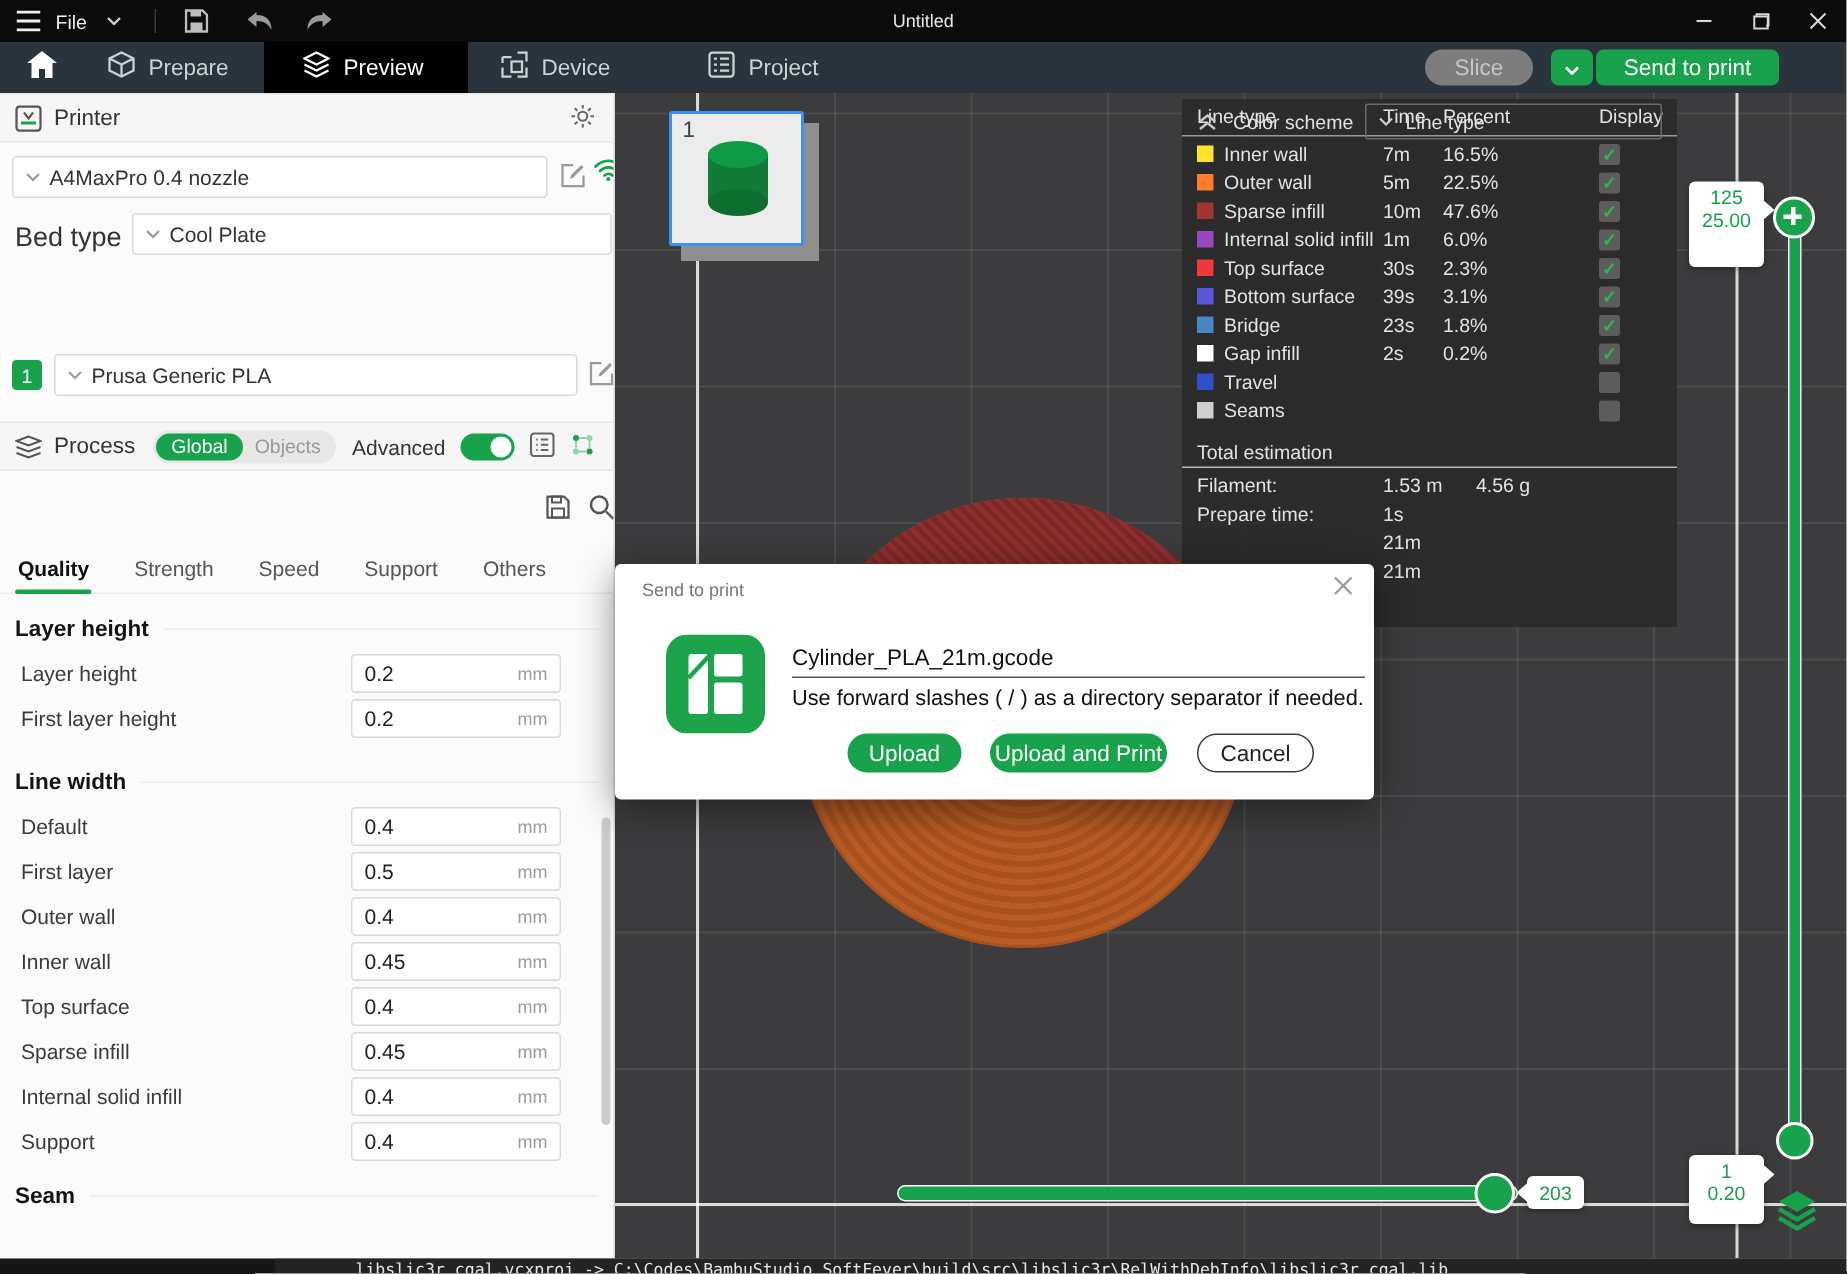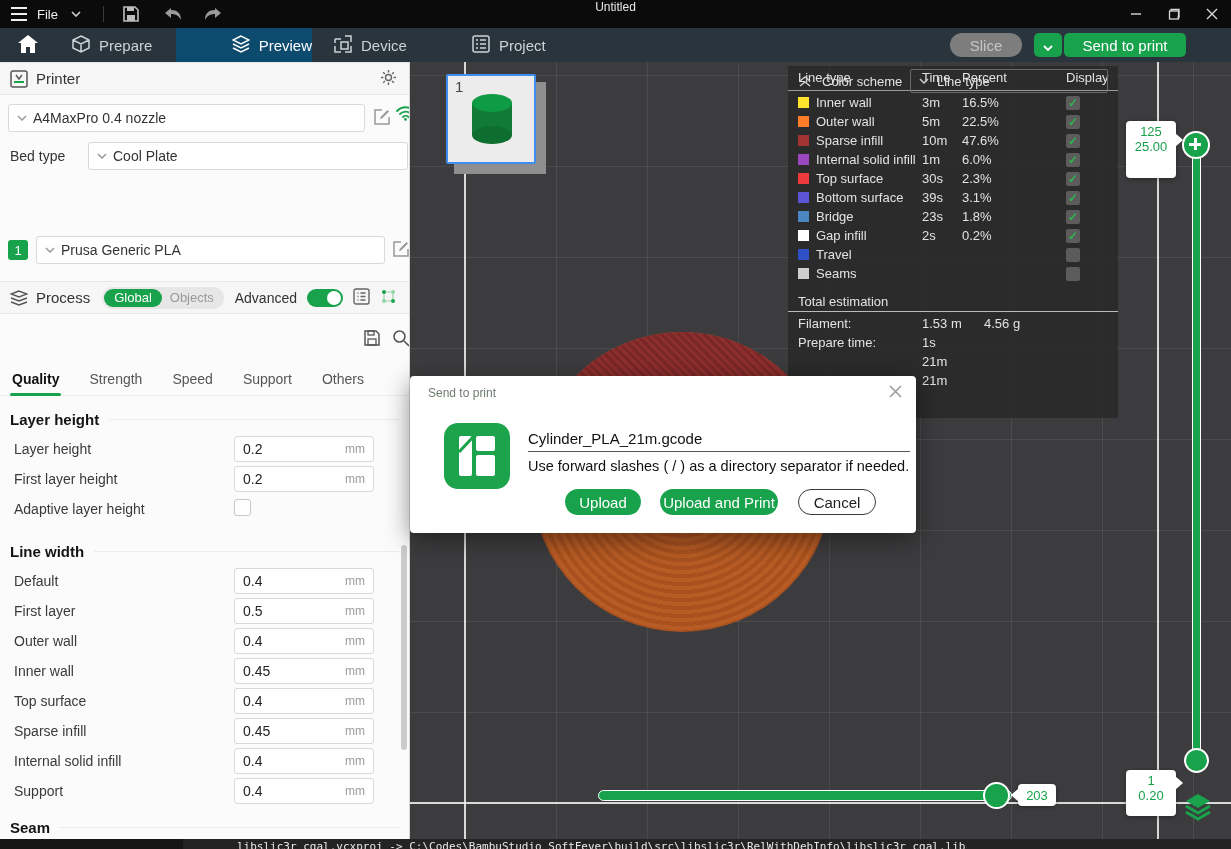--- a/index.html
+++ b/index.html
@@ -2,45 +2,45 @@
 <html><head>
 <meta charset="utf-8">
 <style>
   * { box-sizing: border-box; margin: 0; padding: 0; }
   html,body { width:1231px; height:849px; overflow:hidden; }
   body { font-family:"Liberation Sans", sans-serif; font-size:14px; }
   .app { position:relative; width:1231px; height:849px; background:#fbfbfb; overflow:hidden; }
   .abs { position:absolute; }
 
   
-  .titlebar { position:absolute; left:0; top:0; width:1231px; height:28px; background:#0b0b0b; color:#efefef; display:flex; }
+  .titlebar { position:absolute; left:0; top:0; width:1231px; height:28px; background:#0b0b0b; color:#efefef; display:flex; align-items:center; }
   .tb-left { display:flex; align-items:center; gap:6px; padding-left:8px; }
   .tb-file { display:flex; align-items:center; gap:7px; color:#efefef; font-size:13px; }
   .tb-sep { width:1px; height:16px; background:#3a3a3a; margin:0 10px; }
   .tb-ic { width:22px; height:22px; display:flex; align-items:center; justify-content:center; color:#a8a8a8; }
   .tb-title { position:absolute; left:0; right:0; text-align:center; font-size:12px; color:#e8e8e8; pointer-events:none; }
   .win-controls { position:absolute; right:0; top:0; height:28px; display:flex; }
   .win-btn { width:38px; height:28px; display:flex; align-items:center; justify-content:center; color:#d8d8d8; font-size:14px; }
 
   
   .navbar { position:absolute; left:0; top:28px; width:1231px; height:34px; background:#2a343c; }
   .nav-tab { position:absolute; top:0; height:34px; display:flex; align-items:center; gap:9px; color:#ccd3d6; font-size:15px; }
-  .nav-tab.active { background:#0c4a6e; color:#fff;justify-content:flex-end; }
+  .nav-tab.active { background:#000000; color:#fff; }
   .pill-gray { position:absolute; background:#7d7d7d; color:#c6c6c6; border-radius:12px; font-size:15px; display:flex; align-items:center; justify-content:center; }
   .btn-green { position:absolute; background:#17a24b; color:#fff; border-radius:5px; font-size:15px; display:flex; align-items:center; justify-content:center; }
 
   
   .sidebar { position:absolute; left:0; top:62px; width:410px; height:777px; background:#fbfbfb; border-right:1px solid #d6d6d6; overflow:hidden; }
   .sec-head { position:absolute; left:0; width:409px; height:33px; background:#f6f6f6; border-top:1px solid #e7e7e7; border-bottom:1px solid #e7e7e7; display:flex; align-items:center; color:#333; }
   .sec-head .h-title { font-size:15px; margin-left:8px; }
   .sec-head .h-ic { margin-left:10px; color:#555; display:flex; }
   .head-right { position:absolute; right:12px; display:flex; align-items:center; gap:16px; color:#666; }
   .combo { background:#fff; border:1px solid #d9d9d9; border-radius:3px; height:28px; display:flex; align-items:center; gap:6px; padding:0 8px; color:#333; font-size:14px; }
   .combo .chev { color:#9a9a9a; display:flex; }
-  .side-label { font-size:14px; color:#333; }
+  .side-label { font-size:18px; color:#333; }
   .badge1 { width:20px; height:20px; background:#17a24b; color:#fff; border-radius:3px; font-size:13px; display:flex; align-items:center; justify-content:center; }
   .seg-pill { display:flex; align-items:center; background:#e7e7e7; border-radius:11px; height:22px; padding:2px; }
   .seg-on { background:#17a24b; color:#fff; border-radius:9px; height:18px; padding:0 10px; font-size:13px; display:flex; align-items:center; }
   .seg-off { color:#999; padding:0 8px; font-size:13px; }
   .toggle { width:36px; height:18px; background:#17a24b; border-radius:9px; position:relative; }
   .toggle .knob { position:absolute; right:2px; top:2px; width:14px; height:14px; background:#fff; border-radius:50%; }
   .proc-tabs { position:absolute; left:0; top:300px; width:409px; height:34px; border-bottom:1px solid #ececec; display:flex; align-items:center; }
   .ptab { font-size:14px; color:#555; margin-right:30px; position:relative; height:34px; display:flex; align-items:center; }
   .ptab.active { color:#111; font-weight:bold; }
   .ptab.active::after { content:""; position:absolute; left:-2px; right:-2px; bottom:0; height:3px; background:#17a24b; border-radius:2px; }
@@ -362,24 +362,20 @@
           <span class="num-unit">mm</span>
         </span>
       </div>
       <div class="param-row">
         <span class="param-label">First layer height</span>
         <span class="num-input">
           <span class="num-val">0.2</span>
           <span class="num-unit">mm</span>
         </span>
       </div>
-      <div class="param-row">
-        <span class="param-label">Adaptive layer height</span>
-        <span class="cb"></span>
-      </div>
 
       <div class="sec-title" style="margin-top:12px">Line width</div>
       <div class="param-row">
         <span class="param-label">Default</span>
         <span class="num-input">
           <span class="num-val">0.4</span>
           <span class="num-unit">mm</span>
         </span>
       </div>
       <div class="param-row">
@@ -476,21 +472,21 @@
         <span style="grid-column:1/3">Line type</span>
         <span>Time</span>
         <span>Percent</span>
         <span>Display</span>
       </div>
       <hr class="lg-hr">
 
       <div class="lg-grid lg-row">
         <span class="chip" style="background: rgb(255, 227, 44);"></span>
         <span>Inner wall</span>
-        <span>3m</span>
+        <span>7m</span>
         <span>16.5%</span>
         <span class="lg-cb on">✓</span>
       </div>
       <div class="lg-grid lg-row">
         <span class="chip" style="background: rgb(255, 125, 41);"></span>
         <span>Outer wall</span>
         <span>5m</span>
         <span>22.5%</span>
         <span class="lg-cb on">✓</span>
       </div>

